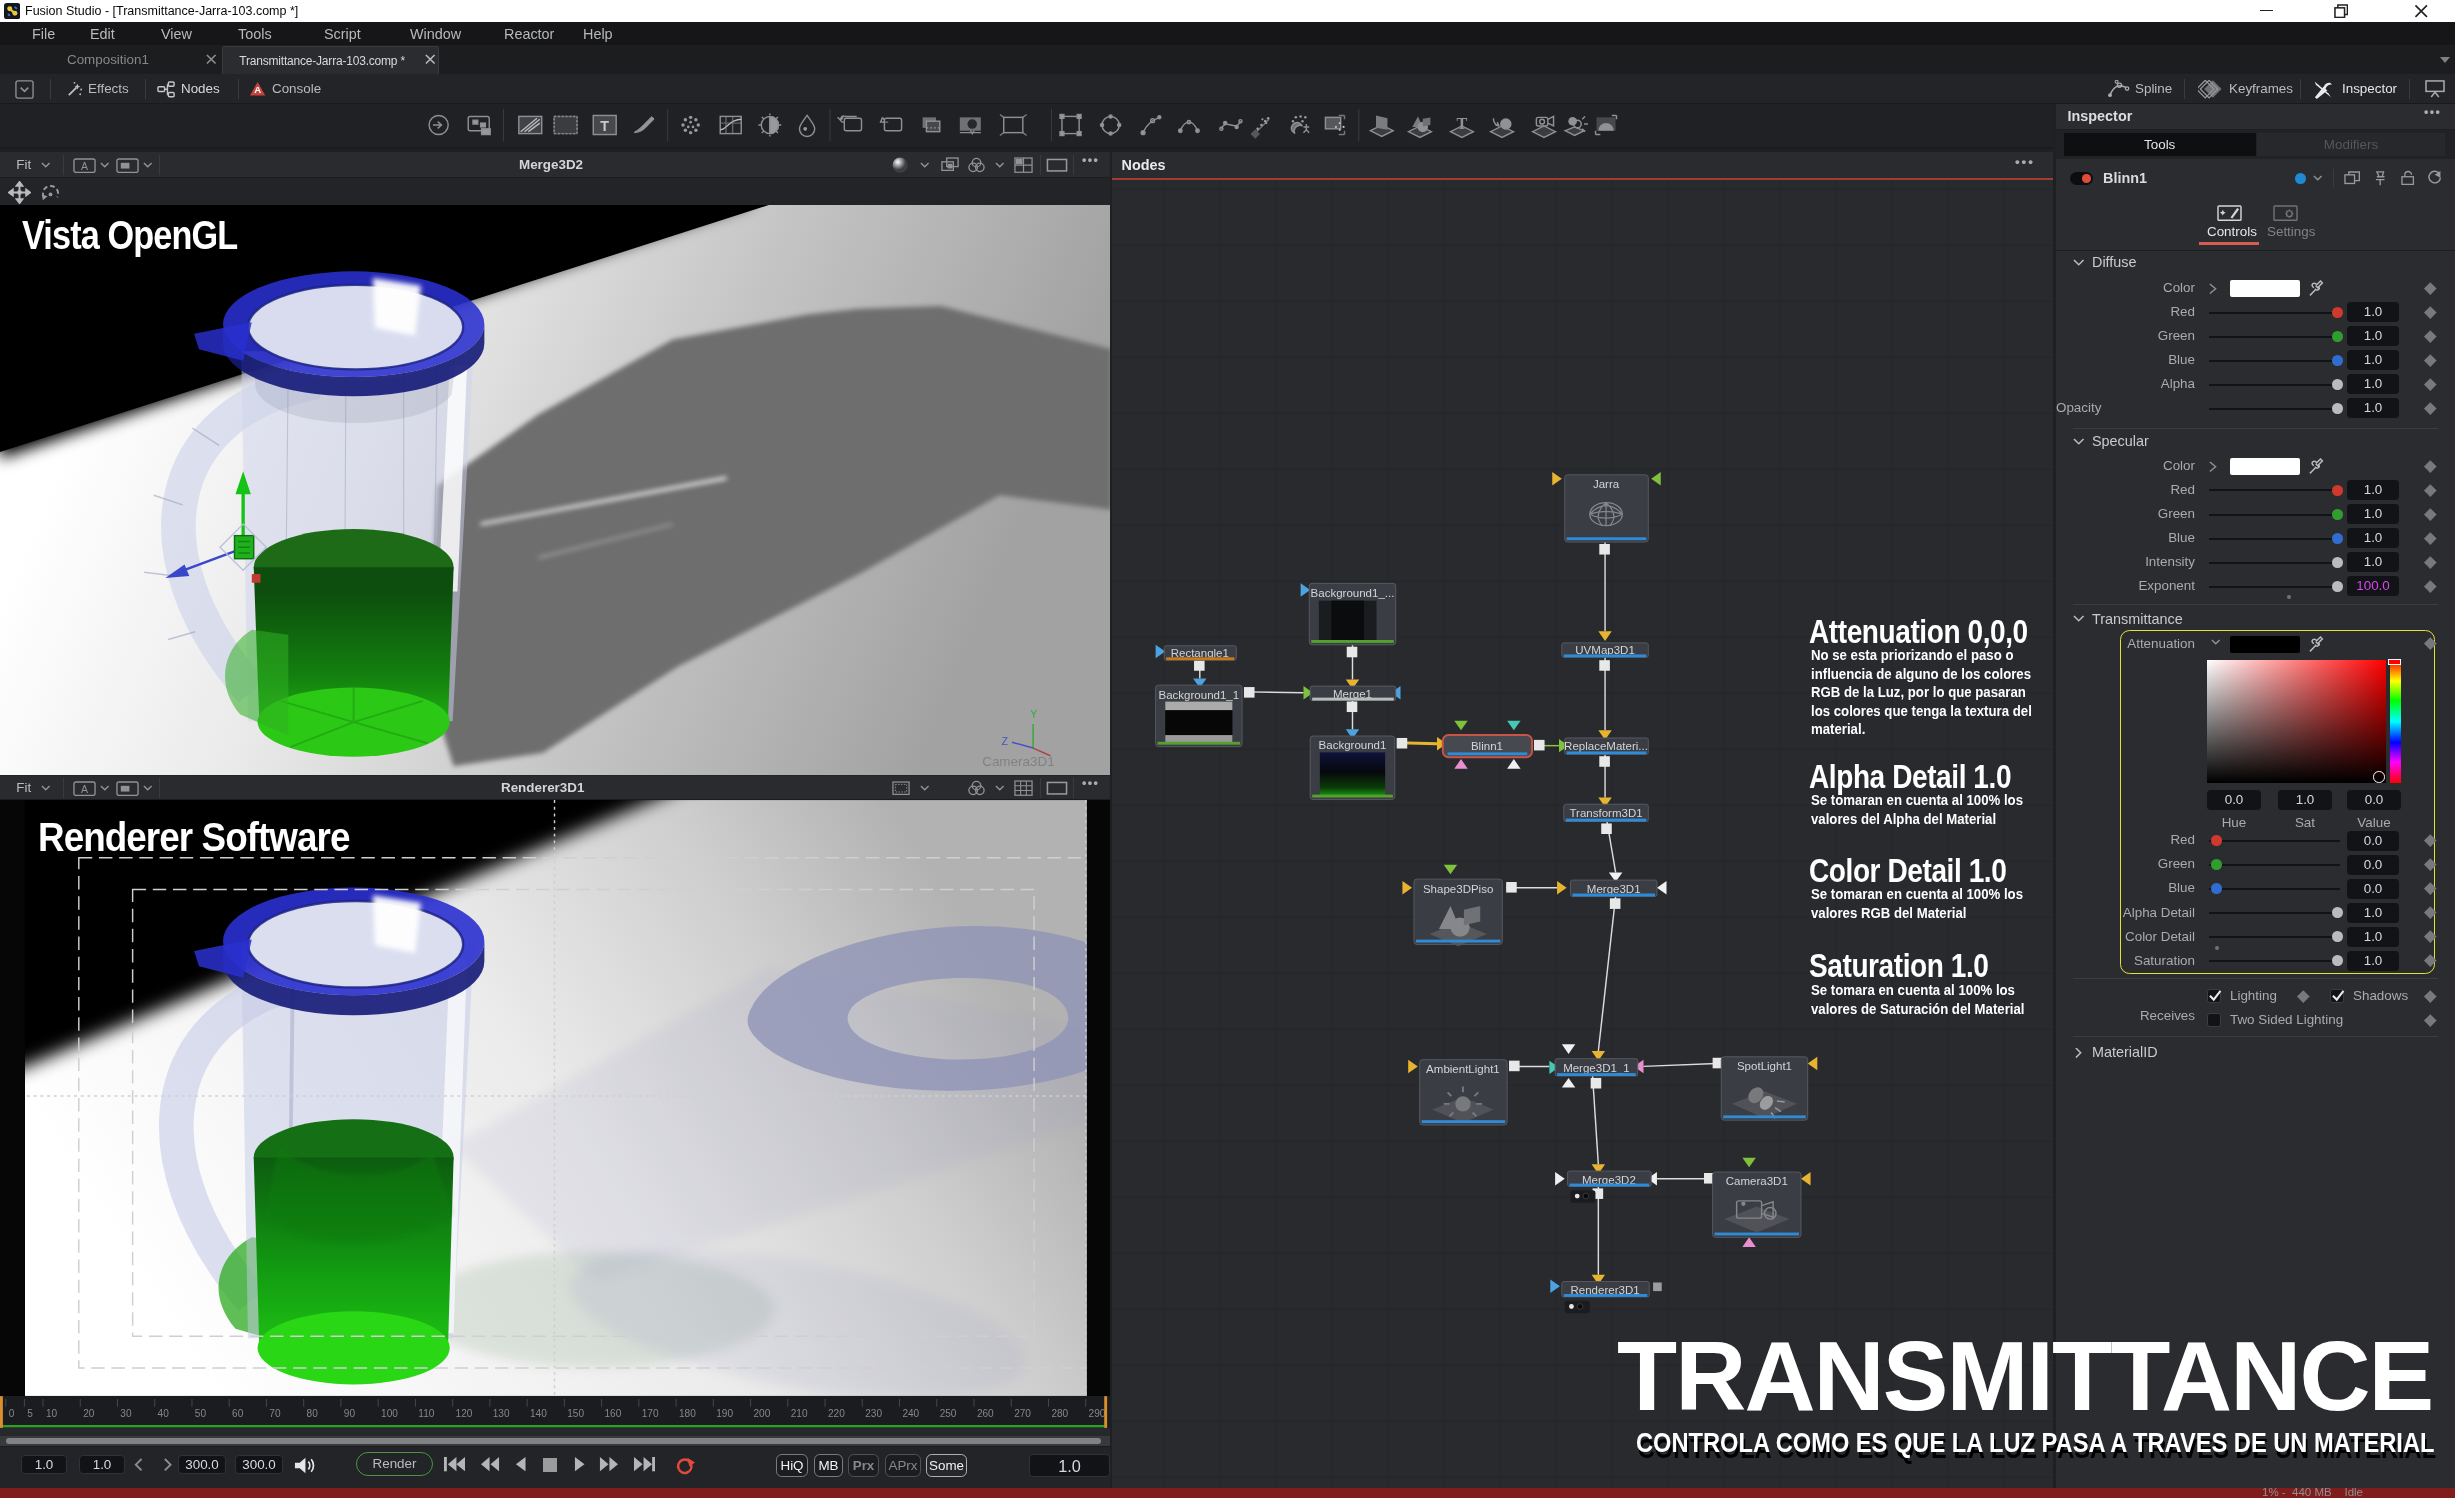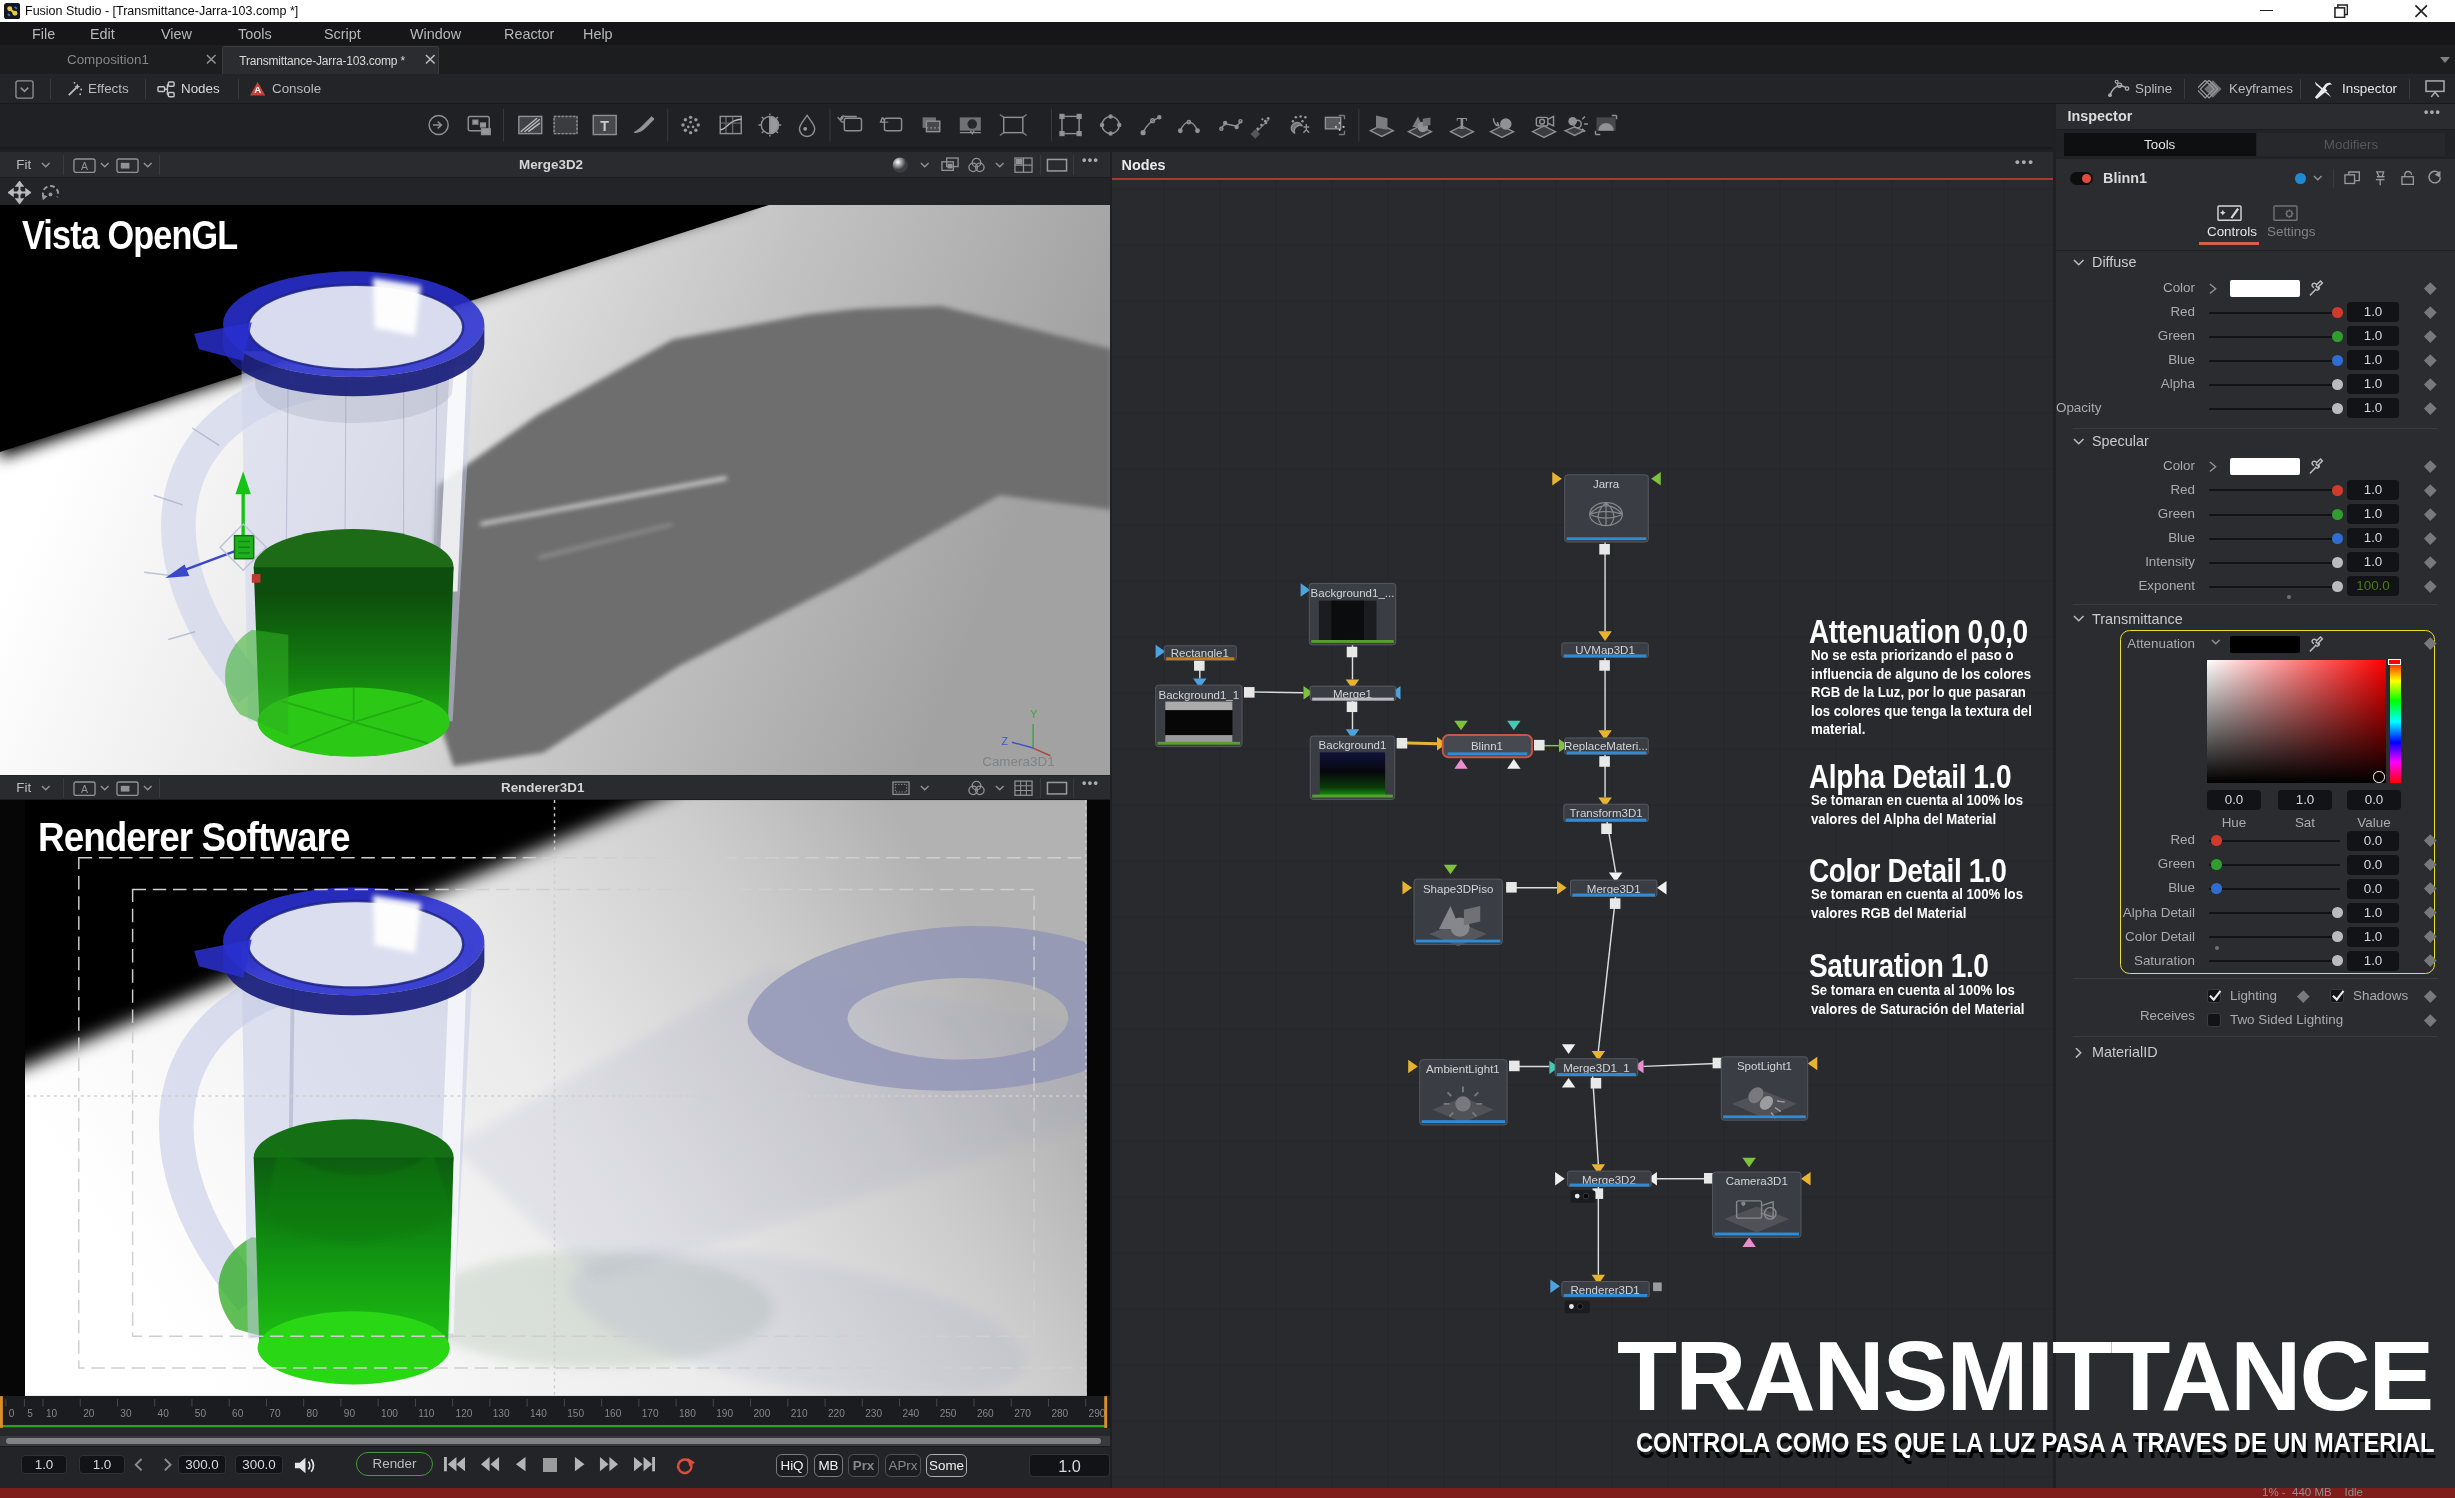--- a/index.html
+++ b/index.html
@@ -1121,21 +1121,21 @@
         <div class="abs" style="left:291px;top:320px;width:52px;height:20px;background:#121316;border-radius:3.8px;color:#d6dae0;text-align:center;line-height:20px;">1.0</div>
         <div class="abs" style="left:370px;top:326px;width:8.6px;height:8.6px;background:#77797c;transform:rotate(45deg);"></div>
         <div class="abs" style="left:0;top:346px;width:139px;text-align:right;color:#a9abad;">Intensity</div>
         <div class="abs" style="left:153px;top:354px;width:131px;height:1.9px;background:#121316;"></div>
         <div class="abs" style="left:276px;top:349px;width:10.6px;height:10.6px;border-radius:50%;background:#b9bbbd;"></div>
         <div class="abs" style="left:291px;top:344px;width:52px;height:20px;background:#121316;border-radius:3.8px;color:#d6dae0;text-align:center;line-height:20px;">1.0</div>
         <div class="abs" style="left:370px;top:350px;width:8.6px;height:8.6px;background:#77797c;transform:rotate(45deg);"></div>
         <div class="abs" style="left:0;top:370px;width:139px;text-align:right;color:#a9abad;">Exponent</div>
         <div class="abs" style="left:153px;top:378px;width:131px;height:1.9px;background:#121316;"></div>
         <div class="abs" style="left:276px;top:373px;width:10.6px;height:10.6px;border-radius:50%;background:#b9bbbd;"></div>
-        <div class="abs" style="left:291px;top:368px;width:52px;height:20px;background:#121316;border-radius:3.8px;color:#4d7c0f;text-align:center;line-height:20px;">100.0</div>
+        <div class="abs" style="left:291px;top:368px;width:52px;height:20px;background:#121316;border-radius:3.8px;color:#d946ef;text-align:center;line-height:20px;">100.0</div>
         <div class="abs" style="left:370px;top:374px;width:8.6px;height:8.6px;background:#77797c;transform:rotate(45deg);"></div>
         <div class="abs" style="left:231px;top:387px;width:3.8px;height:3.8px;border-radius:50%;background:#6f7174;"></div>
         <div class="abs" style="left:17.3px;top:396px;width:365px;height:1px;background:#3a3c40;"></div>
         <svg class="abs" style="left:17.3px;top:406px" width="11.5" height="9.6" viewBox="0 0 12 10">
           <path d="M1 2 l5 5 l5 -5" stroke="#b9bbbd" stroke-width="1.6" fill="none"></path>
         </svg>
         <span class="abs" style="left:36px;top:403px;font-size:14.4px;color:#c9cbcd;">Transmittance</span>
         <div class="abs" style="left:64px;top:422px;width:315px;height:344px;border:1.9px solid #e6e22e;border-radius:9.6px;"></div>
         <div class="abs" style="left:0;top:428px;width:139px;text-align:right;color:#a9abad;">Attenuation</div>
         <svg class="abs" style="left:154px;top:431px" width="11.5" height="7.7" viewBox="0 0 12 8">

